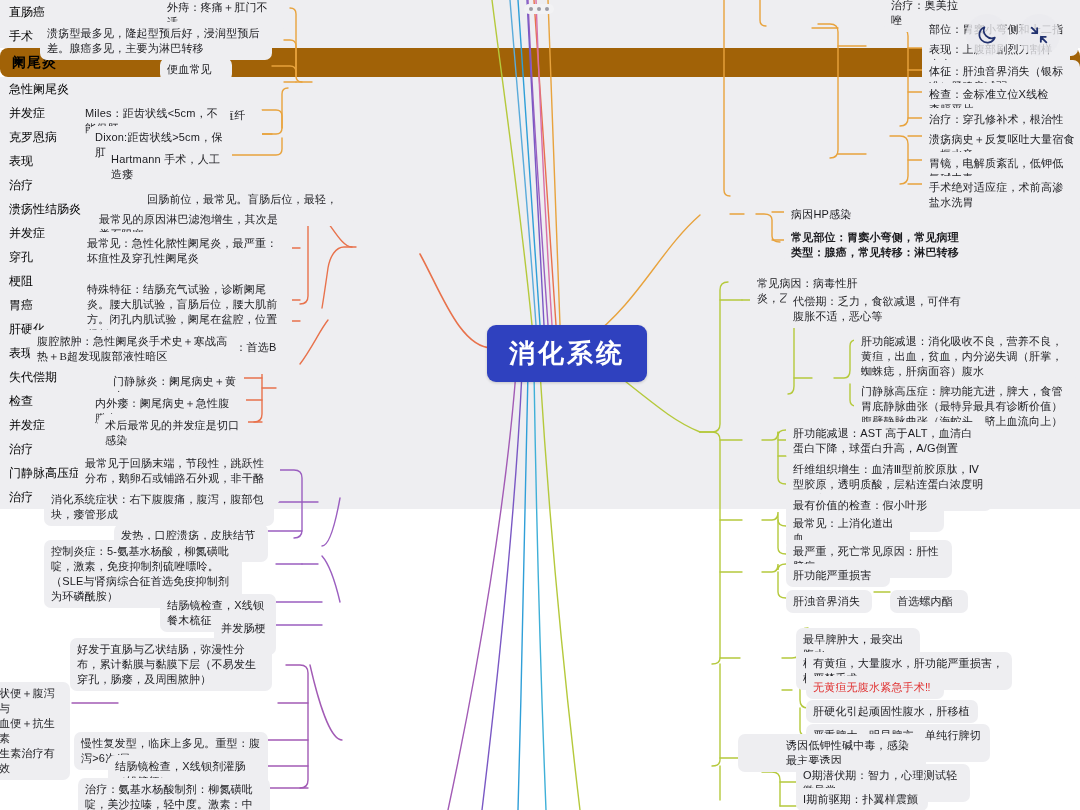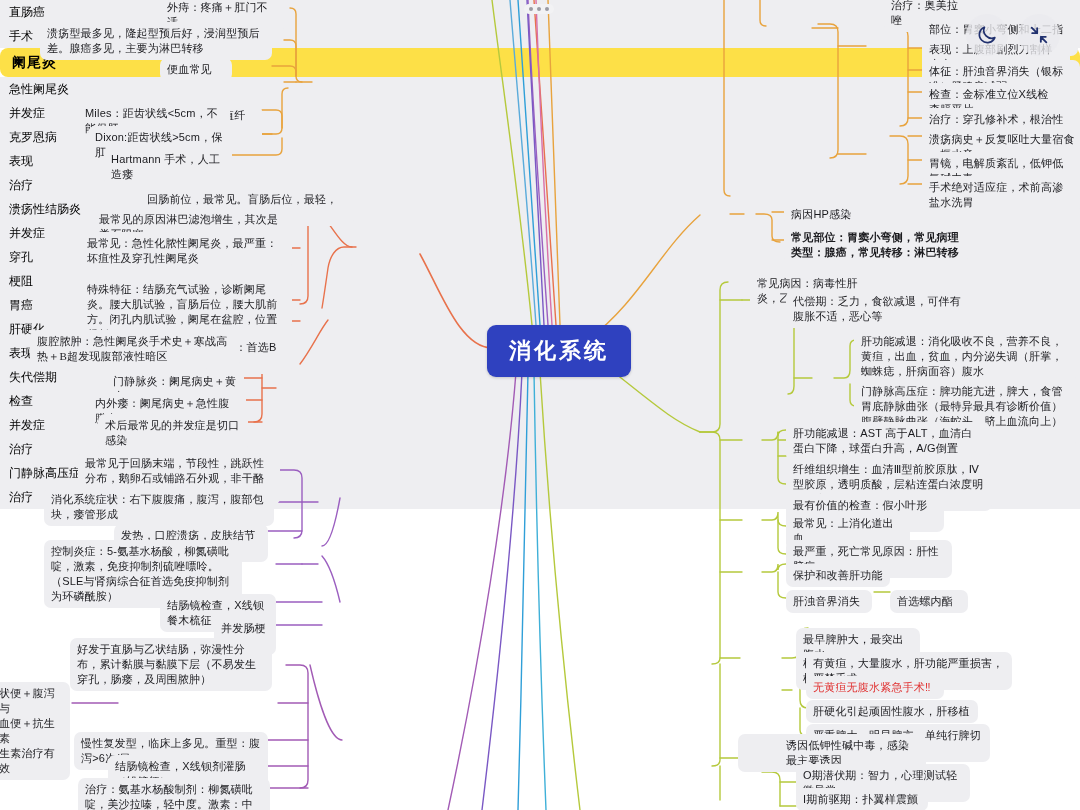--- a/index.html
+++ b/index.html
@@ -25,33 +25,33 @@
     white-space:pre-line;
   }
   .hub{
     background:#eeeef1;
     font-size:12px;
     line-height:16px;
     padding:4px 9px;
     font-weight:normal;
   }
   .branch-title{
-    background:#fde047;
+    background:#a16207;
     font-size:14px;
     line-height:19px;
     font-weight:bold;
     padding:5px 12px;
     border-radius:8px;
     letter-spacing:1px;
   }
   .root{
     position:absolute;
     background:#2f41bf;
     color:#ffffff;
-    font-size:22px;
+    font-size:26px;
     font-weight:bold;
     letter-spacing:3px;
     padding:11px 22px;
     border-radius:9px;
     box-shadow:0 1px 3px rgba(0,0,0,.18);
   }
   .red-text{color:#e03131;}
 
   .collapse-dots{
     position:absolute;
@@ -338,21 +338,21 @@
   <div class="node" style="left:786px;top:494px;width:158px;">最有价值的检查：假小叶形成</div>
 
   <div class="hub" style="left:742px;top:512px;">并发症</div>
 
   <div class="node" style="left:786px;top:512px;width:124px;">最常见：上消化道出血</div>
 
   <div class="node" style="left:786px;top:540px;width:166px;">最严重，死亡常见原因：肝性脑病</div>
 
   <div class="hub" style="left:742px;top:564px;">治疗</div>
 
-  <div class="node" style="left:786px;top:564px;width:104px;">保护和改善肝功能</div>
+  <div class="node" style="left:786px;top:564px;width:104px;">肝功能严重损害</div>
 
   <div class="node" style="left:786px;top:590px;width:86px;">肝浊音界消失</div>
 
   <div class="node" style="left:890px;top:590px;width:78px;">首选螺内酯</div>
 
   <div class="hub" style="left:702px;top:650px;">门静脉高压症</div>
 
   <div class="node" style="left:796px;top:628px;width:124px;">最早脾肿大，最突出腹水</div>
 
   <div class="node" style="left:796px;top:652px;width:166px;">检查：食管吞钡检查，蚯蚓样，串珠状影</div>

